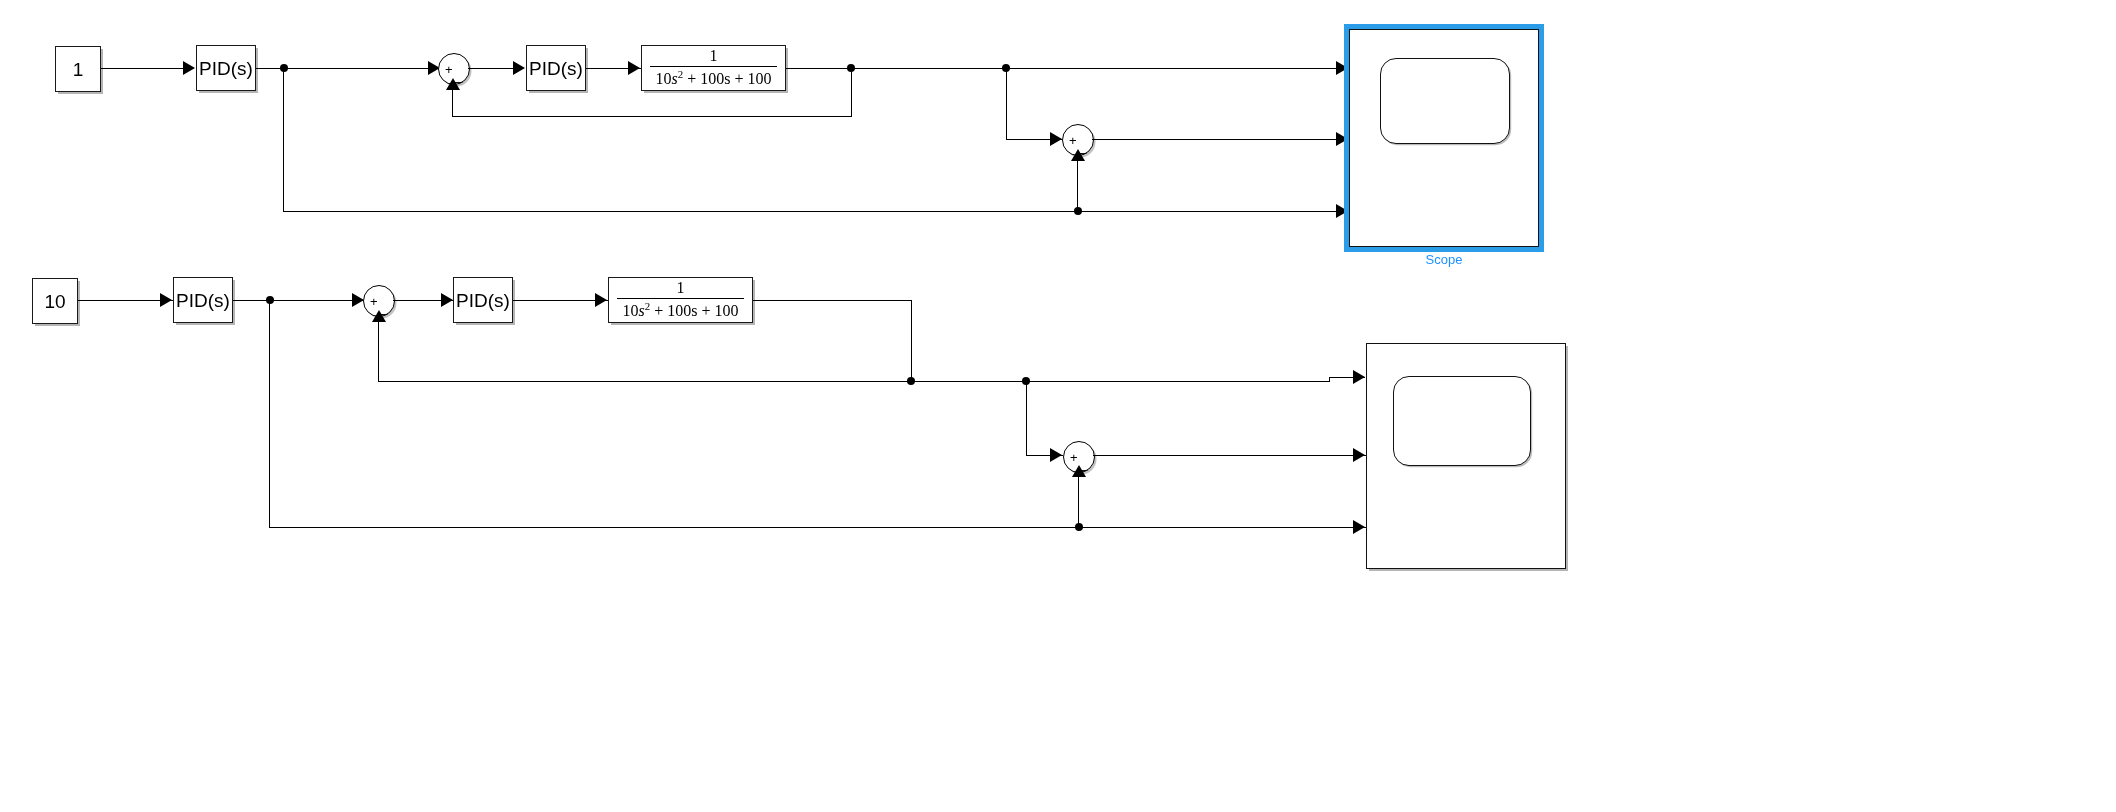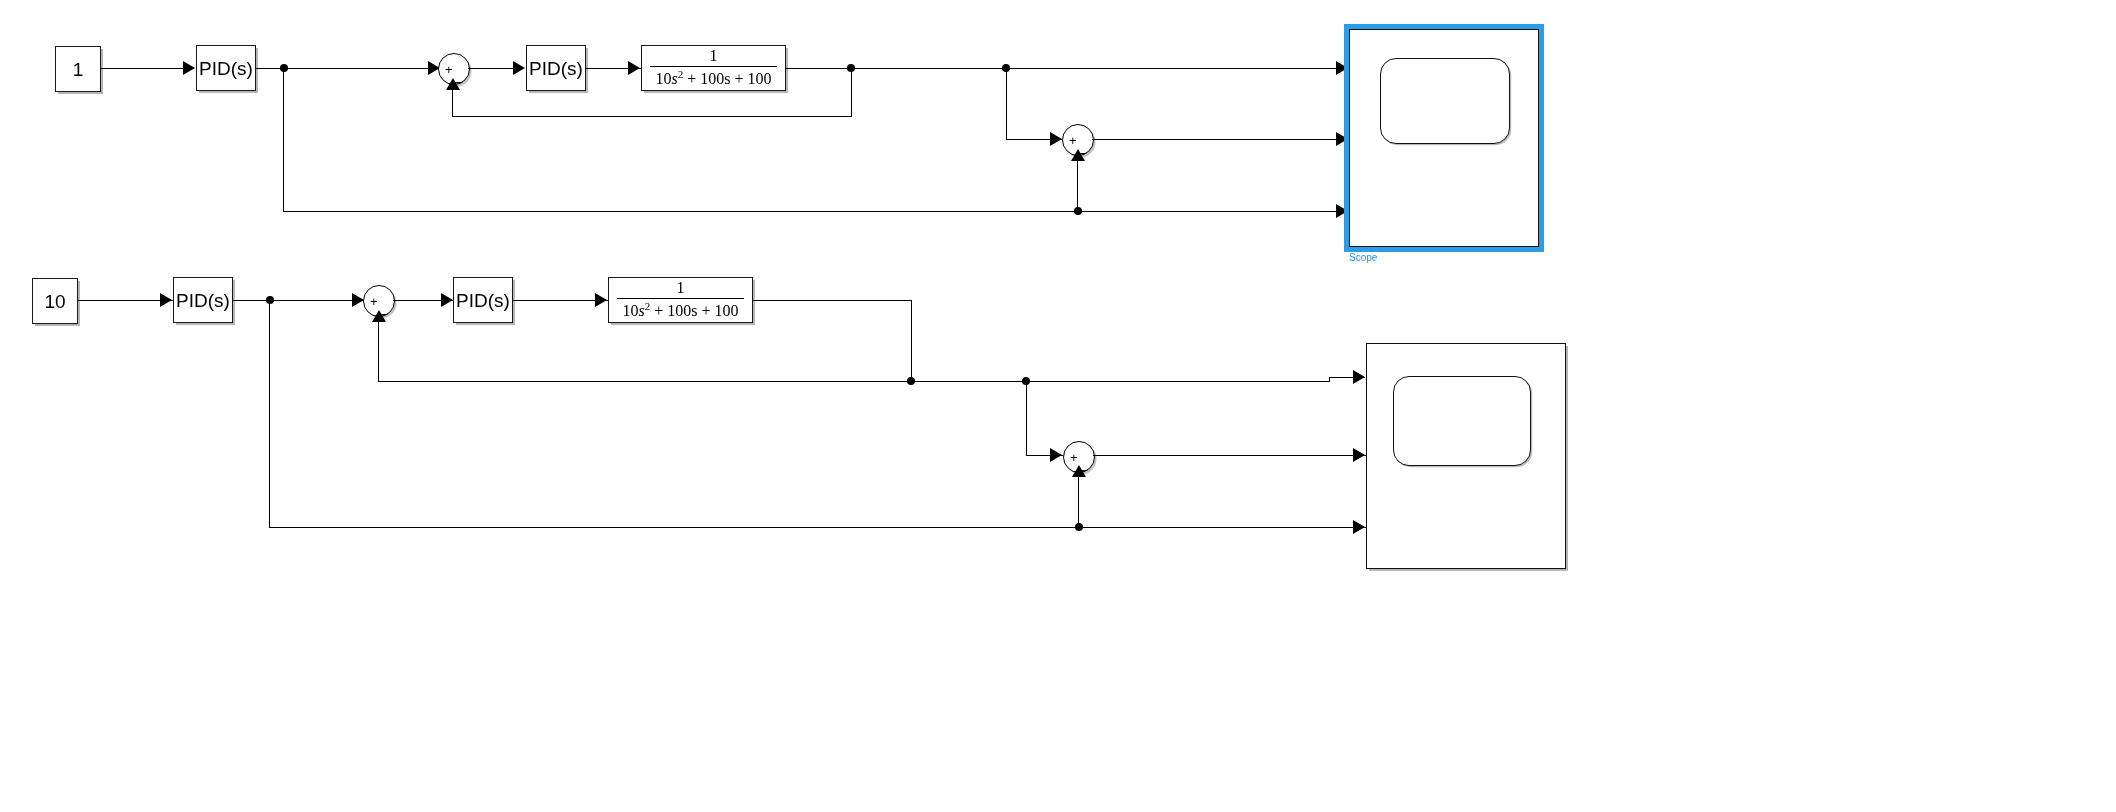--- a/index.html
+++ b/index.html
@@ -52,21 +52,22 @@
   .scope-screen {
     position: absolute;
     border: 1.6px solid #111111;
     border-radius: 16px;
     background: #ffffff;
     box-shadow: 1.5px 1.5px 0 -0.3px rgba(120,120,120,0.5);
   }
   .scope-label {
     position: absolute;
     color: #1e90ff;
-    font-size: 10px;
+    font-size: 13px;
+    text-align: center;
     white-space: nowrap;
     user-select: none;
   }
 
   
   .wire-h {
     position: absolute;
     height: 0;
     border-top: 1.6px solid #000000;
   }

